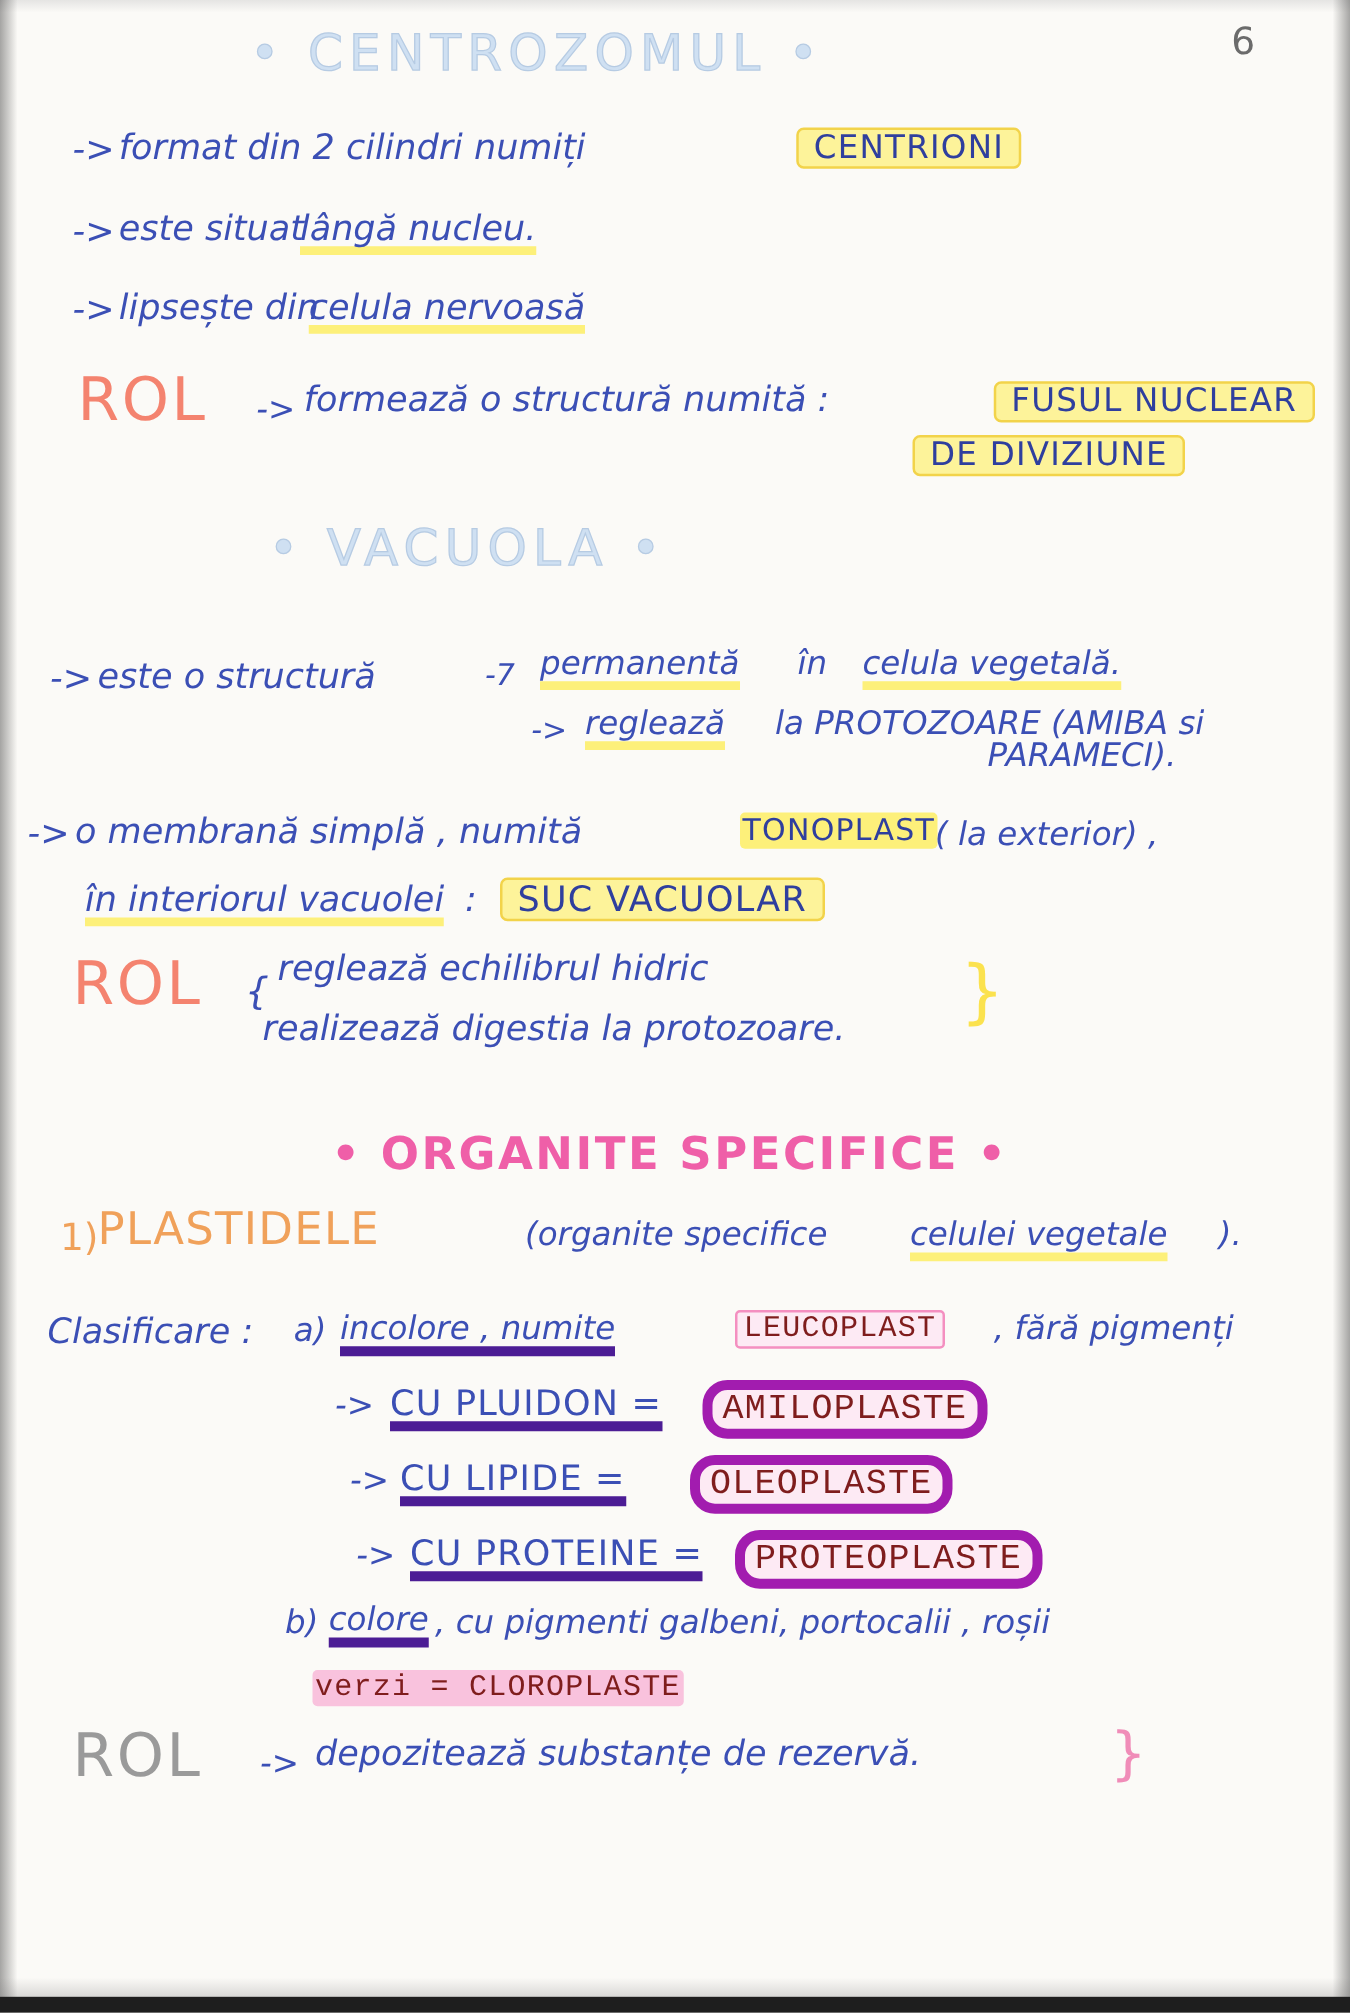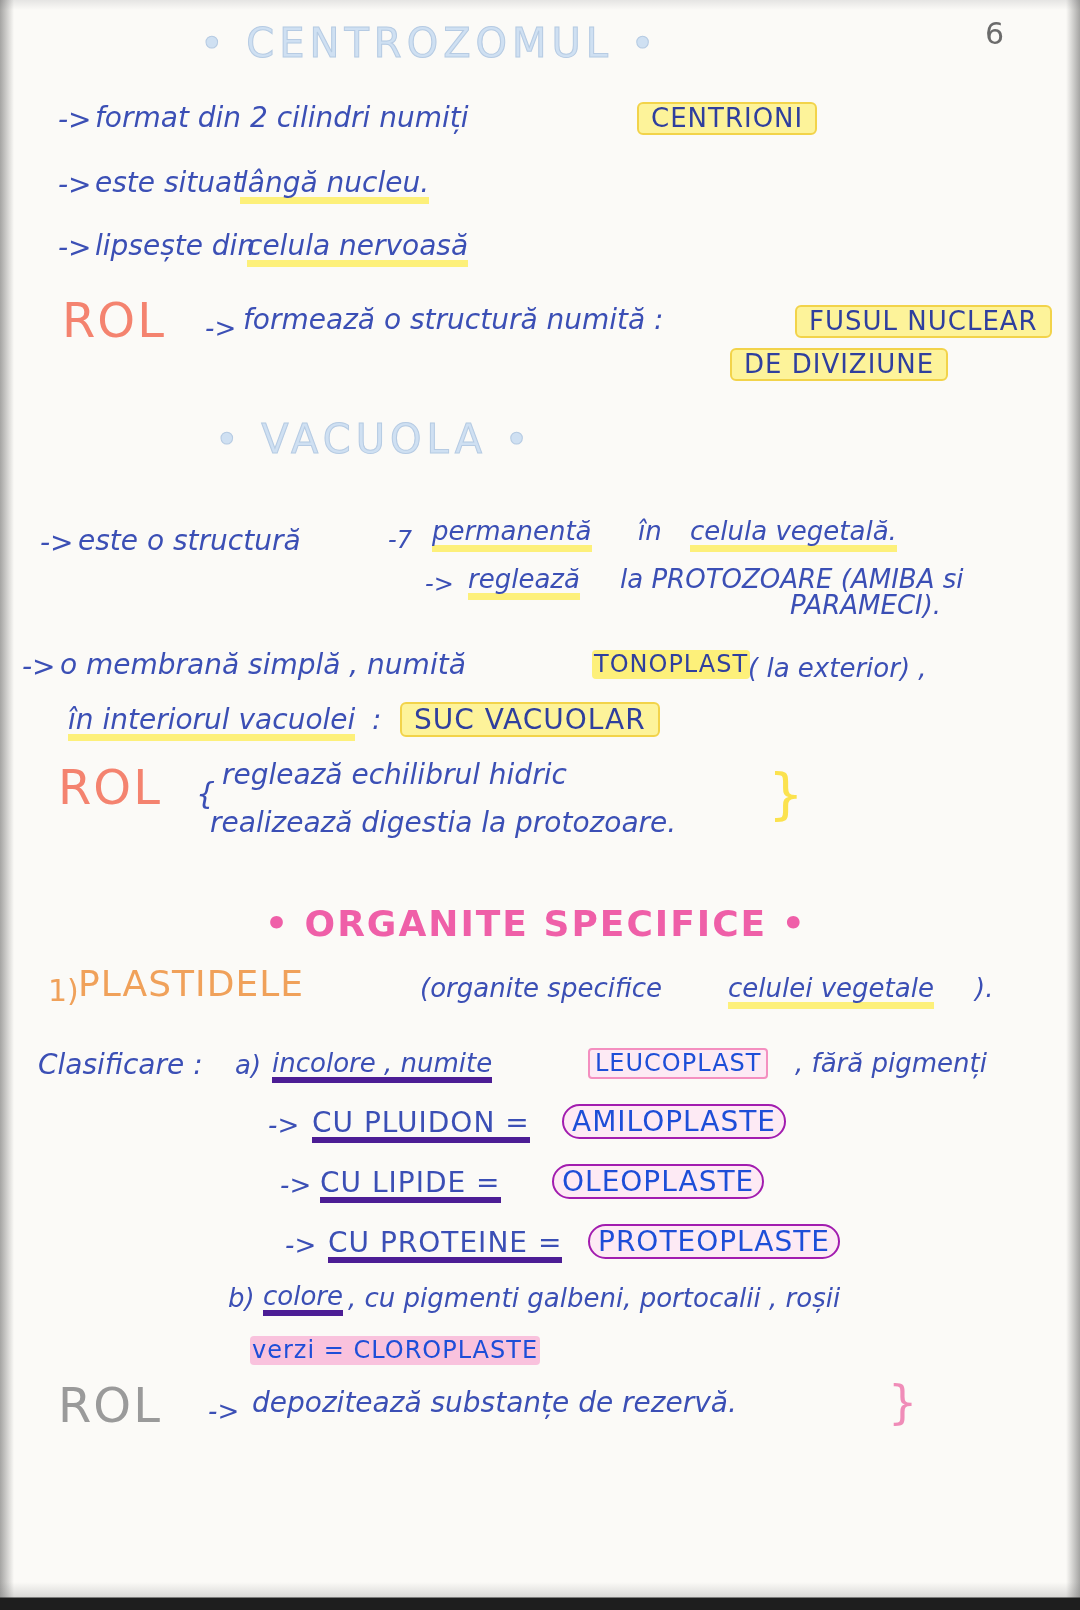--- a/index.html
+++ b/index.html
@@ -54,57 +54,57 @@
     white-space: nowrap;
     line-height: 1.05;
   }
   .ital { font-style: italic; }
   .blue   { color: #3b4fb5; }
   .dkblue { color: #2f3f9e; }
   .pink   { color: #ef5fa8; }
   .salmon { color: #f4836f; }
   .orange { color: #f0a15a; }
   .grey   { color: #9a9a9a; }
-  .purple { color: #1d4ed8; }
+  .purple { color: #7f1d1d; font-family: Liberation Mono, monospace; }
 
   
   .hl-y {
     background: #fdf07a;
     box-shadow: 0 0 0 2px #fdf07a;
     border-radius: 2px;
   }
   .box-y {
     border: 2px solid #f2d34a;
     background: #fdf39a;
     border-radius: 6px;
     padding: 1px 12px;
   }
   .box-p {
-    border: 2px solid #a21caf;
+    border: 8px solid #a21caf;
     background: #fdeaf4;
     border-radius: 20px;
     padding: 1px 8px;
   }
   .box-p-sq {
     border: 2px solid #f48fc0;
     background: #fdeaf4;
     border-radius: 4px;
     padding: 1px 5px;
   }
   .hl-p {
     background: #f9c2dd;
     border-radius: 2px;
     box-shadow: 0 0 0 2px #f9c2dd;
   }
   .ul-y {
     border-bottom: 7px solid #fdf07a;
     padding-bottom: 0px;
   }
   .ul-p {
-    border-bottom: 6px solid #4c1d95;
+    border-bottom: 8px solid #4c1d95;
   }
 
   
   .title-out {
     font-size: 40px;
     letter-spacing: 5px;
     color: #cfe0f2;
     -webkit-text-stroke: 1px #b6cbe3;
   }
   .rol {

